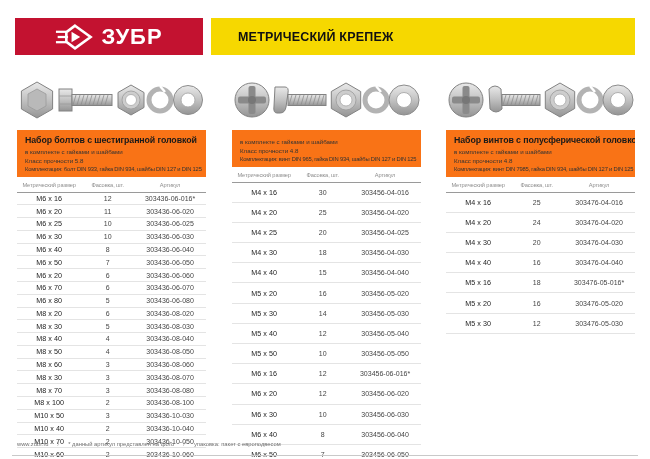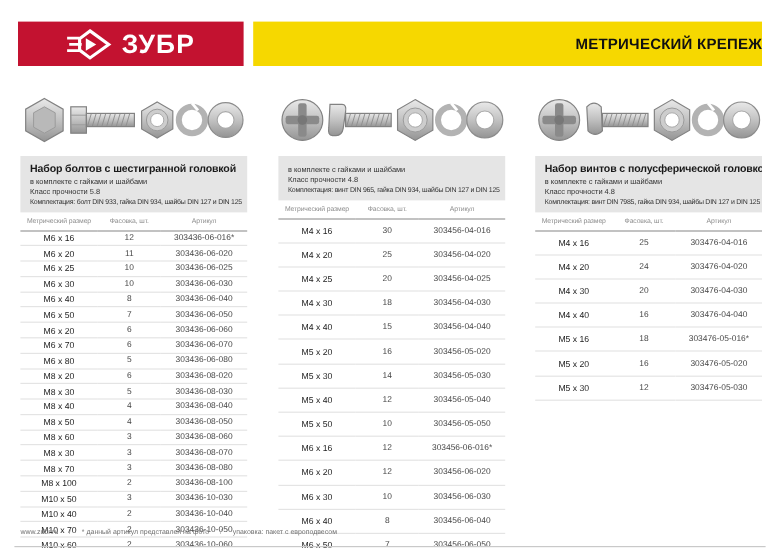--- a/index.html
+++ b/index.html
@@ -5,32 +5,32 @@
   * { margin:0; padding:0; box-sizing:border-box; }
   html,body { width:650px; height:459px; background:#ffffff;
     font-family:"Liberation Sans","DejaVu Sans",sans-serif; overflow:hidden; }
   .page { position:relative; width:650px; height:353px; background:#fff; }
 
   
   .hdr-red { position:absolute; left:15px; top:18px; width:188px; height:37px;
     background:#c31230; display:flex; align-items:center; justify-content:center; gap:6px; }
   .brand-text { color:#fff; font-weight:bold; font-size:22px; letter-spacing:1px; line-height:1; padding-top:1px; }
   .hdr-yellow { position:absolute; left:211px; top:18px; width:424px; height:37px;
-    background:#f6d800; display:flex; align-items:center;justify-content:flex-end; }
+    background:#f6d800; display:flex; align-items:center; }
   .page-title { font-weight:bold; font-size:12.5px; color:#111; padding-left:27px; letter-spacing:0.2px; }
 
   
   .catalog-col { position:absolute; top:68px; width:189px; }
   .col-0 { left:17px; }
   .col-1 { left:232px; }
   .col-2 { left:446px; }
 
   .photo { height:56px; margin:4px 0 2px 0; display:flex; align-items:center; justify-content:center; }
 
-  .panel { background:#e5e5e5; padding:5px 6px 5px 8px; overflow:hidden; }
+  .panel { background:#f97316; padding:5px 6px 5px 8px; overflow:hidden; }
   .panel .title { font-weight:bold; font-size:8.8px; color:#1a1a1a; white-space:nowrap; letter-spacing:-0.1px; }
   .panel .sub   { font-size:6.2px; color:#333; margin-top:2.5px; }
   .panel .str   { font-size:6.2px; color:#333; margin-top:2px; }
   .panel .kit   { font-size:5.8px; color:#333; margin-top:2px; white-space:nowrap; letter-spacing:-0.2px; }
 
   table { width:100%; border-collapse:collapse; margin-top:1px; table-layout:fixed; }
   th { font-weight:normal; font-size:5.7px; color:#8d8d8d; text-align:center;
        padding:4px 0 4px 0; border-bottom:1px solid #9a9a9a; letter-spacing:-0.1px; }
   td { text-align:center; border-bottom:1px solid #e4e4e4; color:#454545; font-size:7px; }
   .col-0 td { padding:1.4px 0; }

